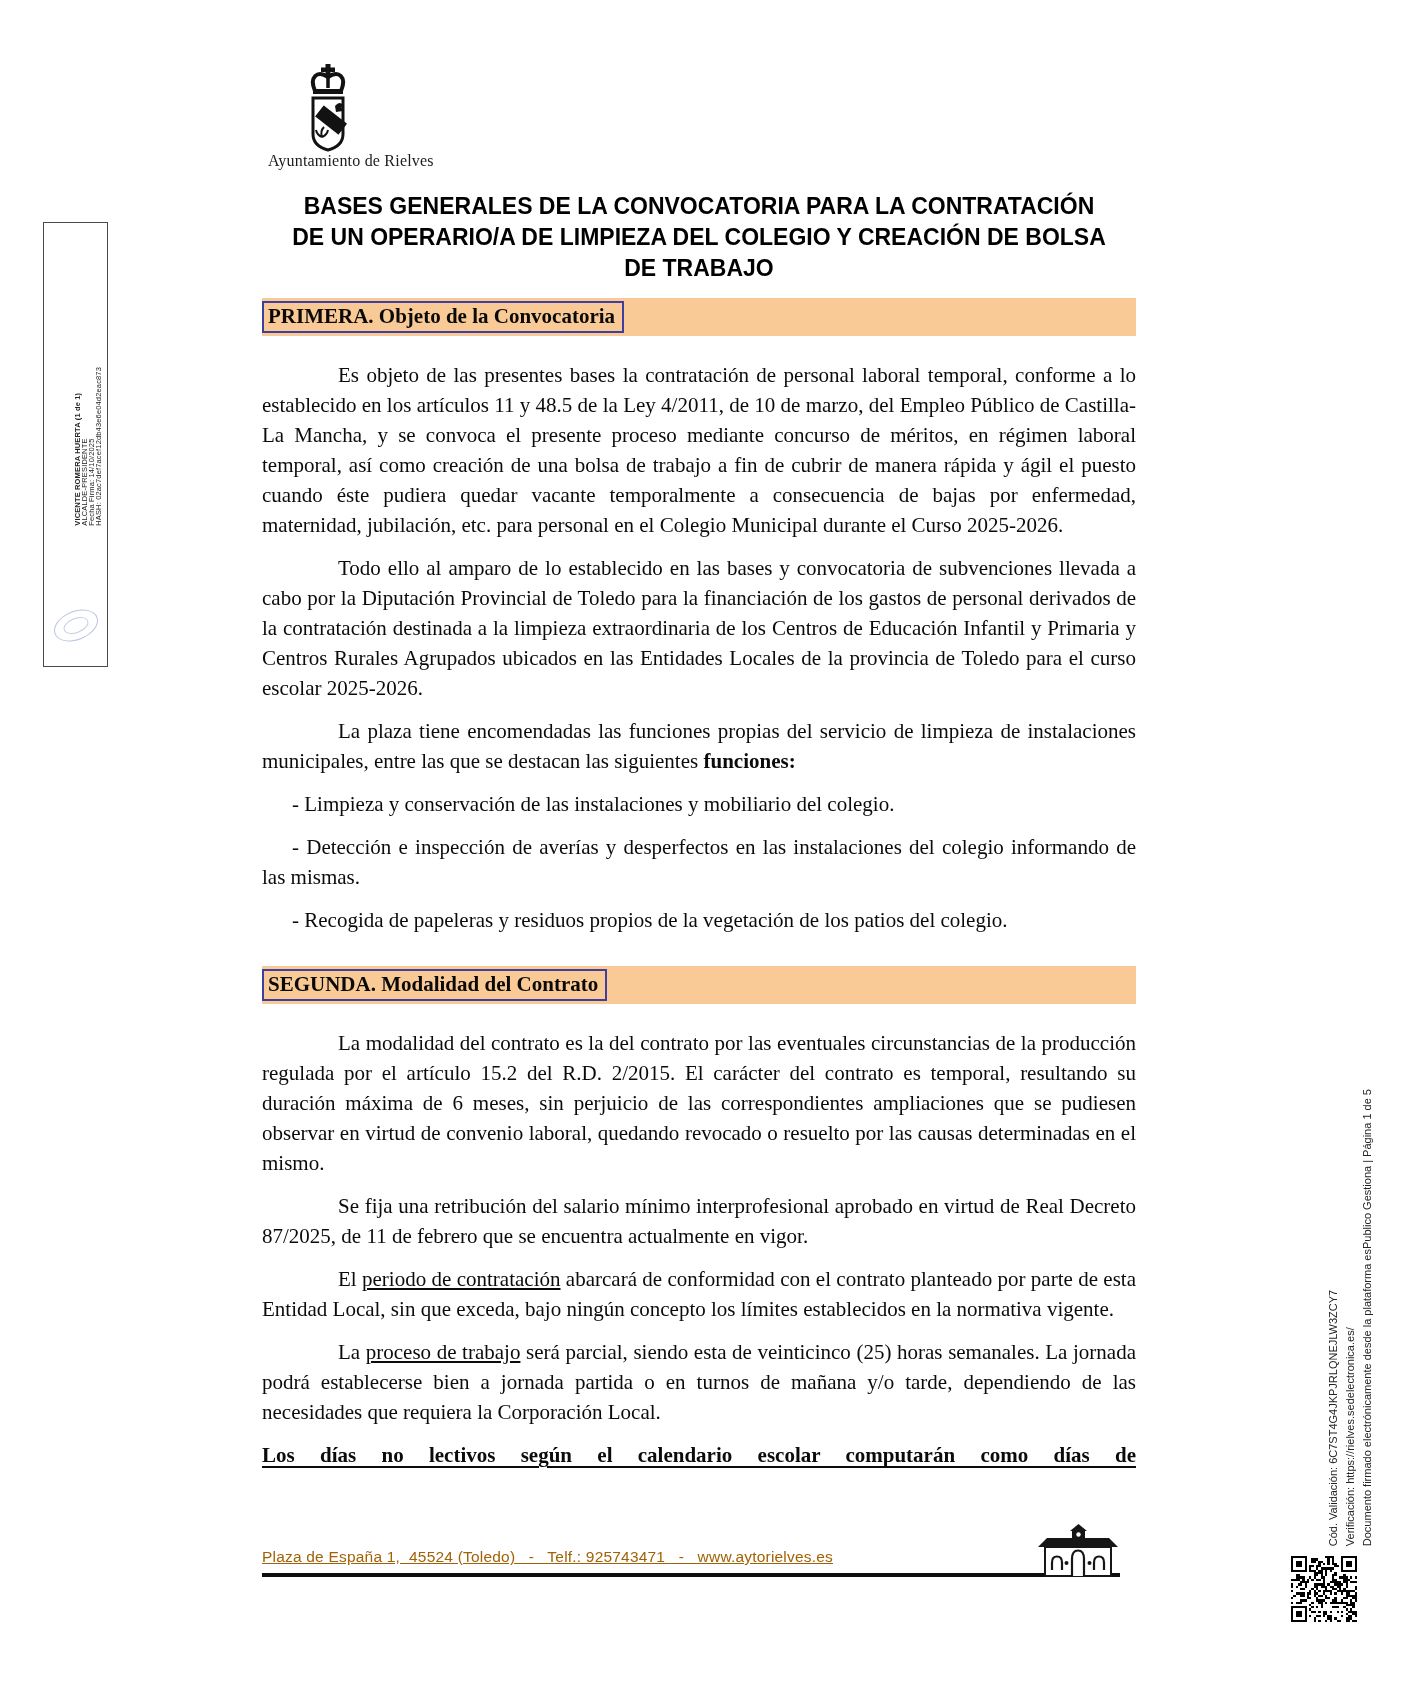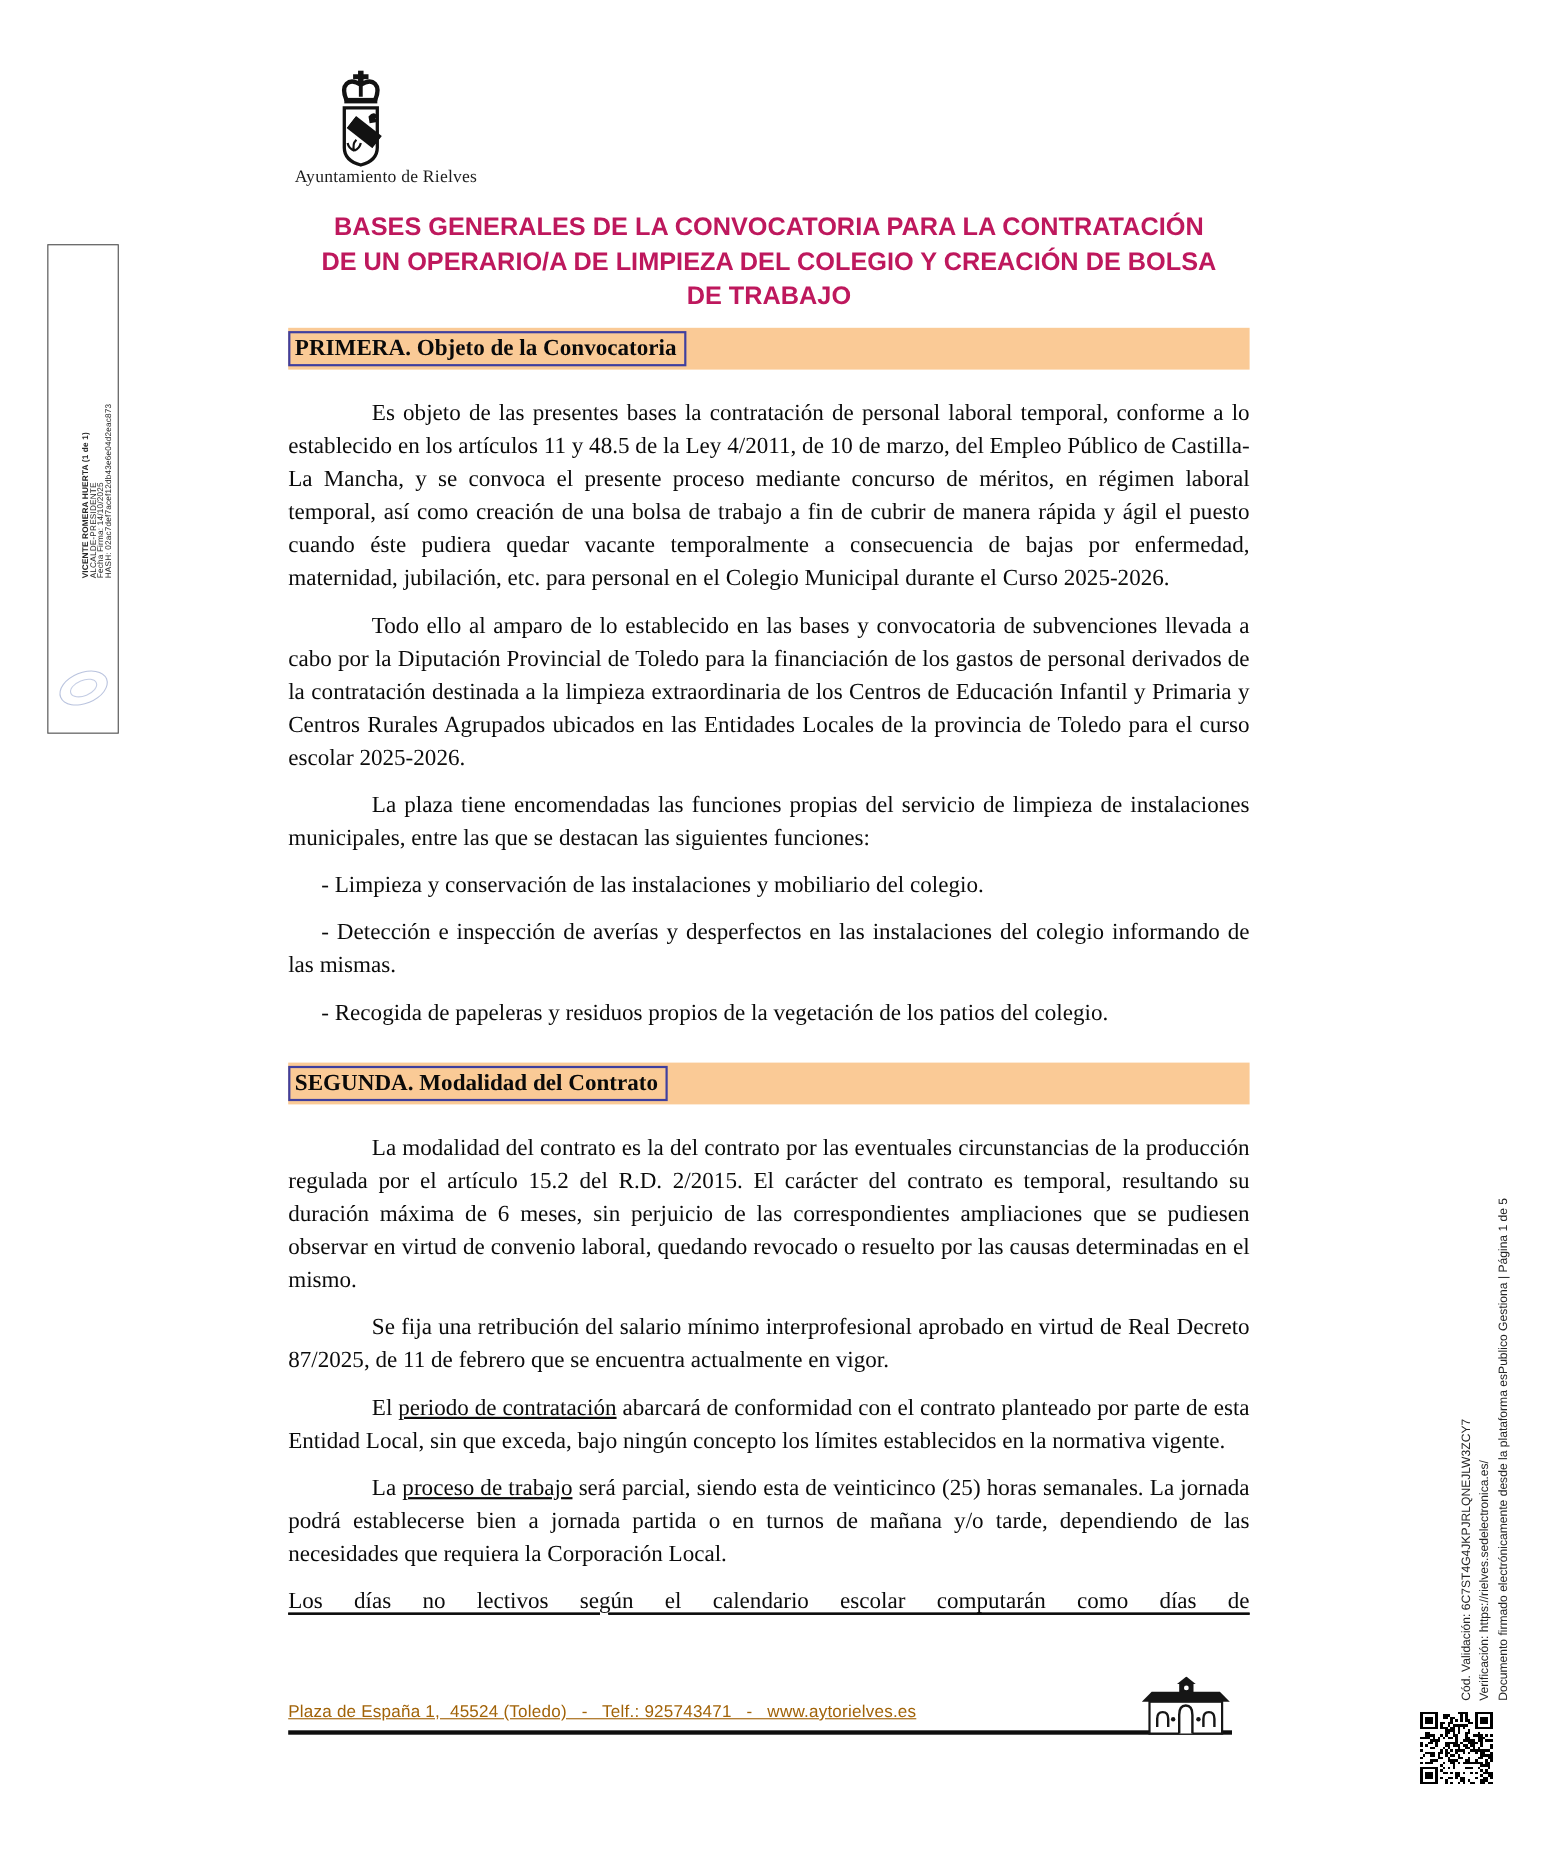--- a/index.html
+++ b/index.html
@@ -5,31 +5,31 @@
   html,body{margin:0;padding:0;background:#ffffff;}
   .page{position:relative;width:1417px;height:1683px;background:#fff;overflow:hidden;
         font-family:"Liberation Serif",serif;color:#0c0c0c;}
 
   
   .logo{position:absolute;left:300px;top:64px;width:56px;height:90px;}
   .logo-caption{position:absolute;left:268px;top:152px;width:200px;
 rt    font:italic 13.5px/17px "Liberation Sans",sans-serif;color:#1c1c1c;letter-spacing:.2px;}
 
   .title{position:absolute;left:262px;top:191px;width:874px;text-align:center;
-         font:bold 23px/31px "Liberation Sans",sans-serif;color:#be185d;}
+         font:bold 23px/31px "Liberation Sans",sans-serif;color:#000000;}
   .title div{white-space:nowrap;}
 
   
   .content{position:absolute;left:262px;top:298px;width:874px;}
   .content p{margin:0 0 13px;text-align:justify;font:21px/30px "Liberation Serif",serif;color:#0b0b0b;}
   .content p.para{text-indent:76px;}
   .content p.bullet{text-indent:30px;}
   .content p.para-continued{text-indent:0;font-weight:bold;text-decoration:underline;
          text-decoration-thickness:2px;text-underline-offset:4px;text-align-last:justify;margin-bottom:0;}
-  .b{font-weight:normal;margin-top:28px;}
+  .b{font-weight:bold;margin-top:28px;}
   .u{text-decoration:underline;}
 
   .section-heading{background:var(--heading-bg,#faca96);margin:31px 0 24px;padding:3px 0 3px;}
   .section-heading:first-child{margin-top:0;}
   .heading-box{display:inline-block;border:2px solid var(--heading-border,#3f3f9f);
          background:var(--heading-bg,#faca96);
          font:bold 21px/25px "Liberation Serif",serif;color:#0a0a0a;padding:1px 7px 2px 4px;}
 
   
   .sign-box{position:absolute;left:43px;top:222px;width:63px;height:443px;

